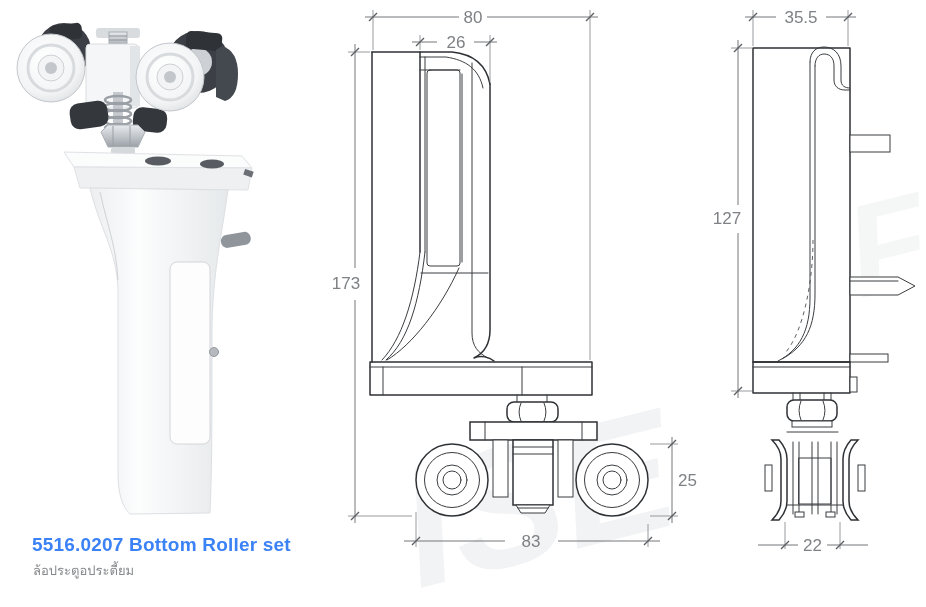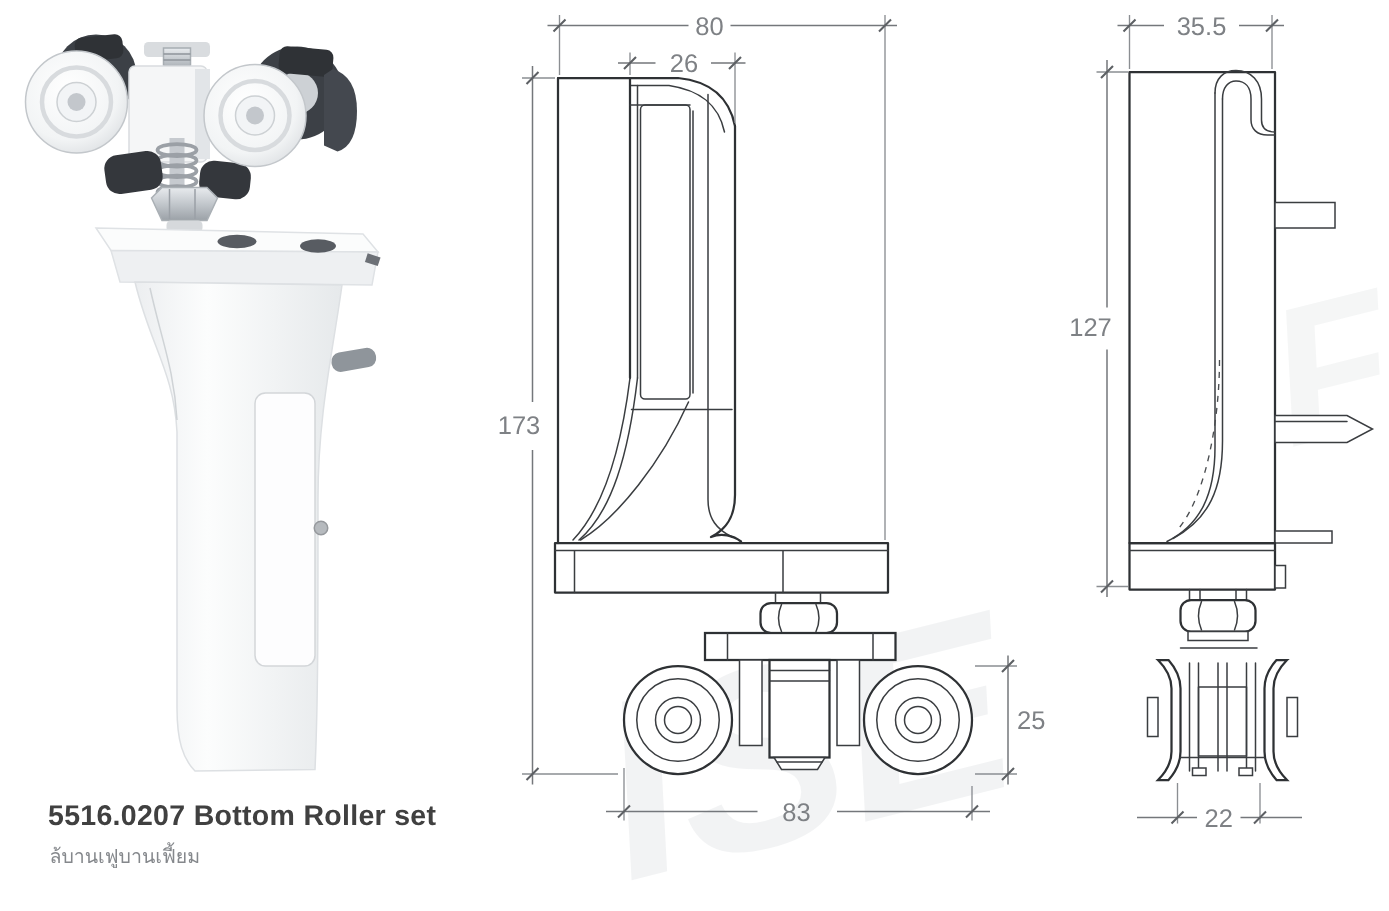--- a/index.html
+++ b/index.html
@@ -16,21 +16,21 @@
   .dim  {fill:none;stroke:#74777b;stroke-width:1;}
   .ext  {fill:none;stroke:#8b8e92;stroke-width:.9;}
   .tick {stroke:#5d6064;stroke-width:1.4;}
   .dimtxt{fill:#7e8185;font-size:17px;font-family:"Liberation Sans",sans-serif;}
   
   .ph-dark{fill:#3c4046;}
   .ph-dark2{fill:#2f3236;}
   .ph-white{fill:#f5f6f7;stroke:#d9dcdf;stroke-width:1;}
   .ph-edge{fill:none;stroke:#cfd3d6;stroke-width:1;}
   
-  .title{position:absolute;left:32px;top:534px;font-size:19px;font-weight:bold;color:#404040;letter-spacing:.2px;}
+  .title{position:absolute;left:32px;top:534px;font-size:19px;font-weight:bold;color:#3b82f6;letter-spacing:.2px;}
   .subtitle{position:absolute;left:33px;top:560px;font-size:13px;color:#85888c;}
   .wm{position:absolute;font-style:italic;font-weight:bold;color:rgba(130,137,144,0.10);
       transform:rotate(-14deg);pointer-events:none;white-space:nowrap;}
   .wm-main{left:400px;top:400px;font-size:170px;}
   .wm-frag{left:848px;top:170px;font-size:130px;color:rgba(130,137,144,0.08);}
 </style>
 </head>
 <body>
 
 <div id="canvas">
@@ -245,14 +245,14 @@
       <text class="dimtxt" x="727" y="224" text-anchor="middle">127</text>
 
       <path class="ext" d="M785,522 V549 M840,522 V549"></path>
       <path class="dim" d="M758,545 H798 M827,545 H868"></path>
       <path class="tick" d="M781,549 L789,541 M836,549 L844,541"></path>
       <text class="dimtxt" x="812.5" y="551" text-anchor="middle">22</text>
     </g>
   </svg>
 
   <div class="title">5516.0207 Bottom Roller set</div>
-  <div class="subtitle">ล้บานเฟูบานเฟี้ยม</div>
+  <div class="subtitle">ล้อประตูอประตี้ยม</div>
 </div>
 
 </body></html>

